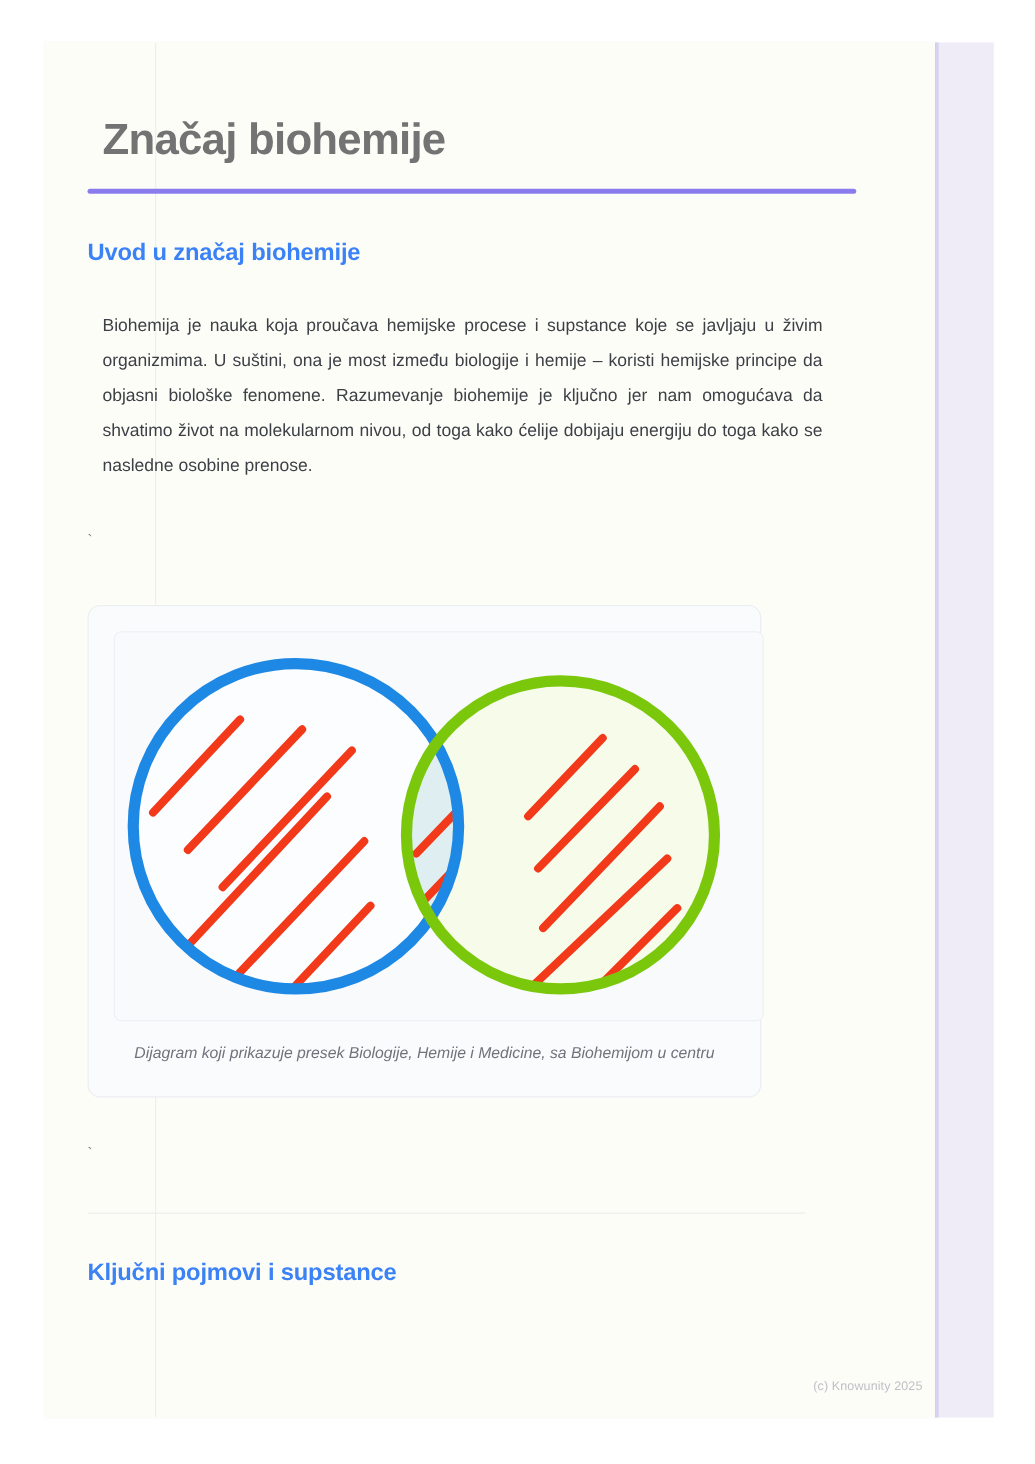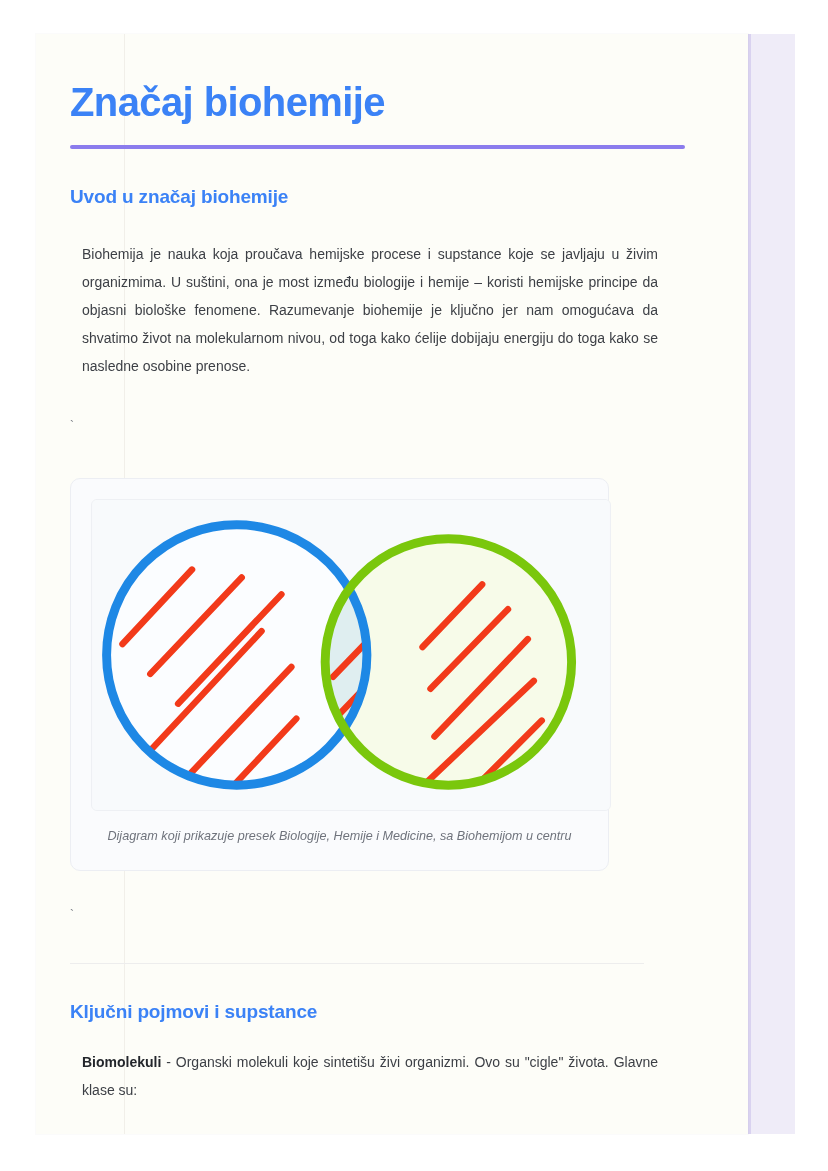--- a/index.html
+++ b/index.html
@@ -59,27 +59,27 @@
 
   #content {
     position: absolute;
     left: 34px;
     top: 0;
     width: 600px;
   }
 
   
   .doc-title {
-    margin: 0;
+    margin: 12px;
     padding-top: 46px;
-    font-size: 40px;
+    font-size: 35px;
     line-height: 1.12;
     font-weight: 700;
     letter-spacing: -0.6px;
-    color: #3b82f6;
+    color: #737373;
   }
   .title-rule {
     margin-top: 20px;
     height: 4px;
     border-radius: 2px;
     background: #8b7ced;
     width: 615px;
   }
 
   
@@ -252,19 +252,19 @@
 
         <p class="figure-caption">Dijagram koji prikazuje presek Biologije, Hemije i Medicine, sa Biohemijom u centru</p>
       </div>
 
       <p class="tick-line tick-2">`</p>
 
       <div class="hr-soft"></div>
 
       <h2 class="section-heading">Ključni pojmovi i supstance</h2>
 
-      <p class="body-para tight"><b>Biomolekuli</b><span> - Organski molekuli koje sintetišu živi organizmi. Ovo su "cigle" života. Glavne klase su:</span></p>
 
     </div>
 
+    <div id="watermark">(c) Knowunity 2025</div>
 
   </div>
 </div>
 
 </body></html>

